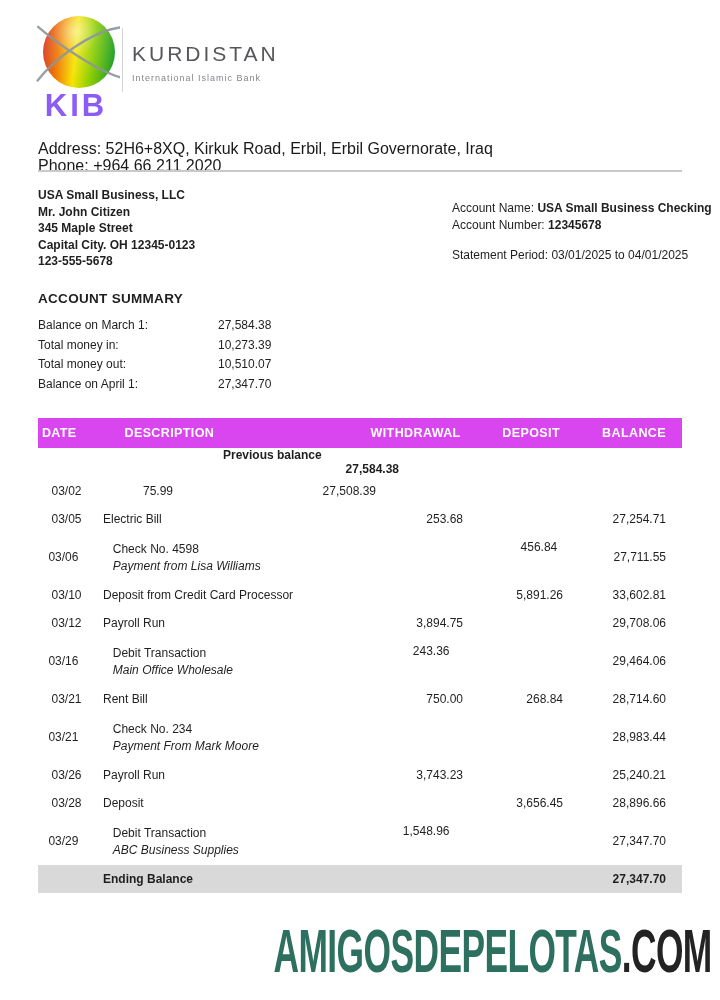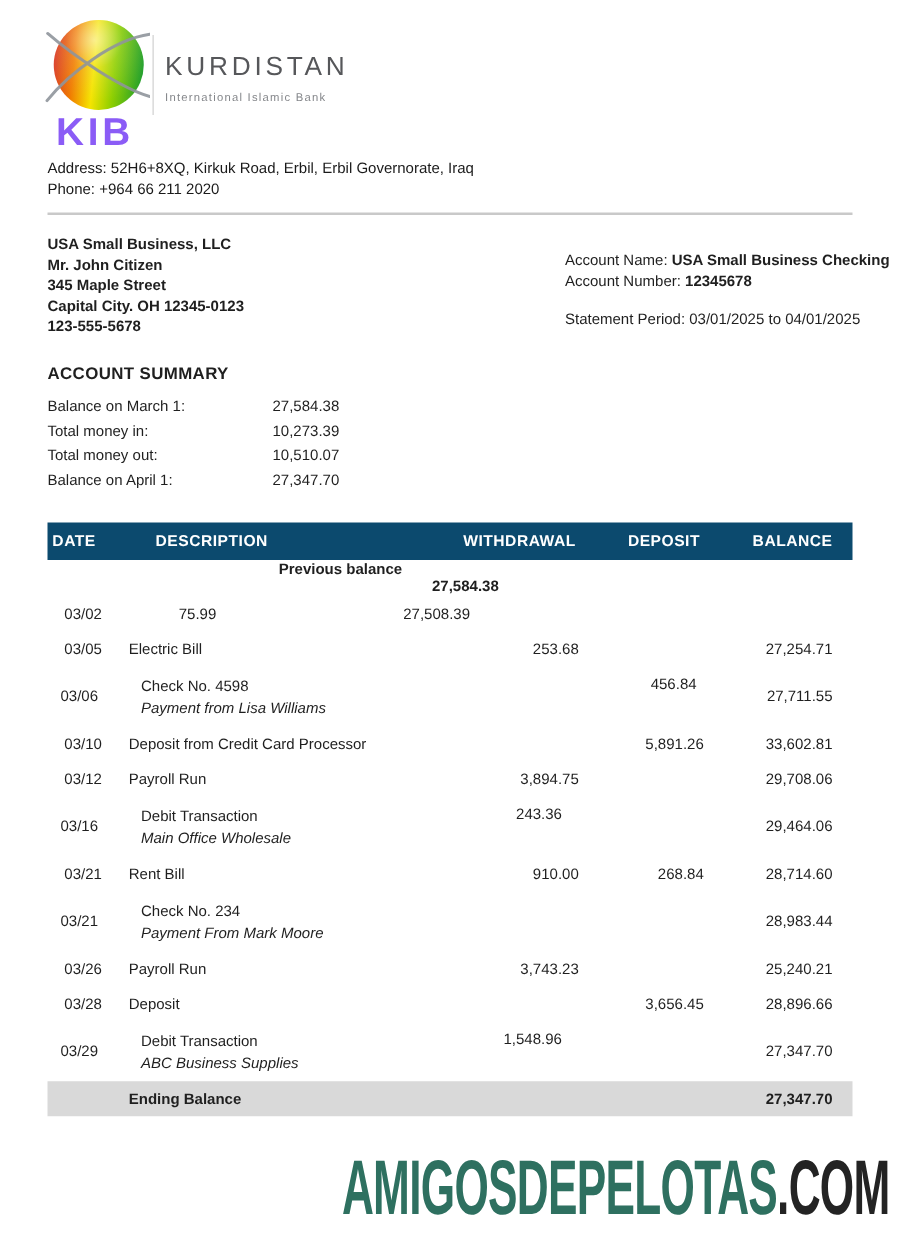--- a/index.html
+++ b/index.html
@@ -15,41 +15,41 @@
   .kib-text {
     font-size:31px; font-weight:700; color:#8b5cf6; letter-spacing:3px;
     margin-top:-6px; text-align:center; width:92px;
   }
   .logo-divider { position:absolute; left:122px; top:28px; width:1px; height:64px; background:#d2d2d2; }
   .bank-name-block { position:absolute; left:132px; top:42px; }
   .bank-name { font-size:21px; color:#56575a; letter-spacing:3px; font-weight:400; }
   .bank-subtitle { font-size:9px; color:#84868a; letter-spacing:1px; margin-top:7px; }
 
   
-  .contact-block { position:absolute; left:38px; top:126px; font-size:12px; line-height:17px; color:#1a1a1a; }
+  .contact-block { position:absolute; left:38px; top:140px; font-size:16px; line-height:17px; color:#1a1a1a; }
 
   .top-divider { position:absolute; left:38px; top:170px; width:644px; height:2px; background:#c9c9c9; }
 
   
   .customer-block { position:absolute; left:38px; top:187px; font-size:12px; font-weight:700; line-height:16.5px; }
   .account-block { position:absolute; left:452px; top:200px; font-size:12px; line-height:17px; }
   .account-block .bold { font-weight:700; }
   .statement-period { margin-top:13px; }
 
   
   .summary-title { position:absolute; left:38px; top:291px; font-size:13.5px; font-weight:700; letter-spacing:0.3px; }
   .summary-rows { position:absolute; left:38px; top:318px; font-size:12px; }
   .summary-row { display:flex; height:19.5px; align-items:flex-start; }
   .summary-label { width:180px; }
   .summary-value { width:100px; }
 
   
   .tx-table { position:absolute; left:38px; top:418px; width:644px; font-size:12px; }
   .tx-header {
-    display:flex; height:30px; align-items:center; background:#0c4a6e;
+    display:flex; height:30px; align-items:center; background:#d946ef;
     color:#ffffff; font-weight:700; font-size:12.5px; letter-spacing:0.4px;gap:36px;
   }
   .cell-date { width:57px; text-align:center; }
   .cell-desc { width:290px; padding-left:8px; }
   .cell-wd   { width:102px; text-align:right; }
   .cell-dep  { width:85px;  text-align:right; }
   .cell-bal  { width:110px; text-align:right; padding-right:16px; }
   .tx-header .cell-bal { padding-right:16px; }
 
   .row { display:flex; align-items:center; min-height:28px; }
@@ -232,21 +232,21 @@
     <div class="cell-dep"></div>
     <div class="cell-bal">29,464.06</div>
   </div>
 
   <div class="row">
     <div class="cell-date">03/21</div>
     <div class="cell-desc">
       <div>Rent Bill</div>
 
     </div>
-    <div class="cell-wd">910.00</div>
+    <div class="cell-wd">750.00</div>
     <div class="cell-dep">268.84</div>
     <div class="cell-bal">28,714.60</div>
   </div>
 
   <div class="row two-line">
     <div class="cell-date">03/21</div>
     <div class="cell-desc">
       <div>Check No. 234</div>
       <div class="tx-note">Payment From Mark Moore</div>
     </div>

